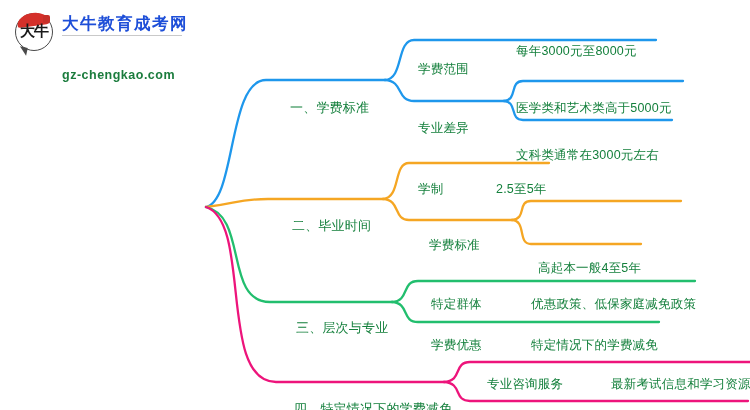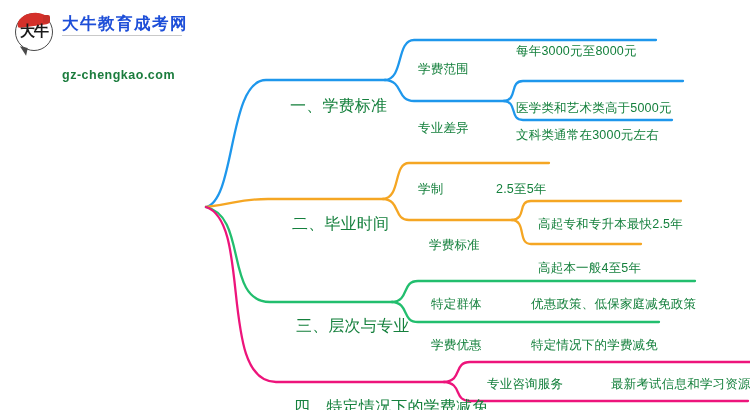--- a/index.html
+++ b/index.html
@@ -5,21 +5,21 @@
   html,body{margin:0;padding:0;background:#fff;}
   .stage{
     position:relative;width:750px;height:410px;background:#ffffff;overflow:hidden;
     font-family:"Liberation Sans","DejaVu Sans",sans-serif;
   }
   svg.lines{position:absolute;left:0;top:0;}
   .t{
     position:absolute;white-space:nowrap;color:#15803d;
     font-size:12.5px;line-height:15px;letter-spacing:0.2px;margin-top:40px;
   }
-  .branch-label{font-size:16px;font-family:Liberation Mono, monospace;}
+  .branch-label{font-size:13px;}
   .root-label{font-size:12.5px;letter-spacing:0;}
   
   .logo{position:absolute;left:15px;top:13px;display:flex;align-items:flex-start;}
   .logo-icon{
     position:relative;width:38px;height:38px;border:1.6px solid #4a4a4a;border-radius:50%;
     background:#fff;box-sizing:border-box;
   }
   .logo-icon .cap{
     position:absolute;left:1px;top:-1px;width:32px;height:13px;
     border-radius:100% 100% 20% 20%/160% 160% 30% 30%;background:#d4302a;transform:rotate(-8deg);
@@ -89,27 +89,26 @@
       <div class="logo-domain" style="color:#1B7C3D">gz-chengkao.com</div>
     </div>
   </div>
 
 
   <div class="t branch-label" style="left:290px;top:60px">一、学费标准</div>
   <div class="t" style="left:418px;top:22px">学费范围</div>
   <div class="t" style="left:516px;top:4px">每年3000元至8000元</div>
   <div class="t" style="left:418px;top:81px">专业差异</div>
   <div class="t" style="left:516px;top:61px">医学类和艺术类高于5000元</div>
-  <div class="t" style="left:516px;top:88px">文科类通常在3000元左右</div>
+  <div class="t" style="left:516px;top:108px">文科类通常在3000元左右</div>
 
   <div class="t branch-label" style="left:292px;top:178px">二、毕业时间</div>
   <div class="t" style="left:418px;top:142px">学制</div>
   <div class="t" style="left:496px;top:142px">2.5至5年</div>
   <div class="t" style="left:429px;top:198px">学费标准</div>
-  <div class="t" style="left:538px;top:177px">高起专和专升本最快2.5年</div>
   <div class="t" style="left:538px;top:221px">高起本一般4至5年</div>
 
   <div class="t branch-label" style="left:296px;top:280px">三、层次与专业</div>
   <div class="t" style="left:431px;top:257px">特定群体</div>
   <div class="t" style="left:531px;top:257px">优惠政策、低保家庭减免政策</div>
   <div class="t" style="left:431px;top:298px">学费优惠</div>
   <div class="t" style="left:531px;top:298px">特定情况下的学费减免</div>
 
   <div class="t branch-label" style="left:294px;top:361px">四、特定情况下的学费减免</div>
   <div class="t" style="left:487px;top:337px">专业咨询服务</div>

